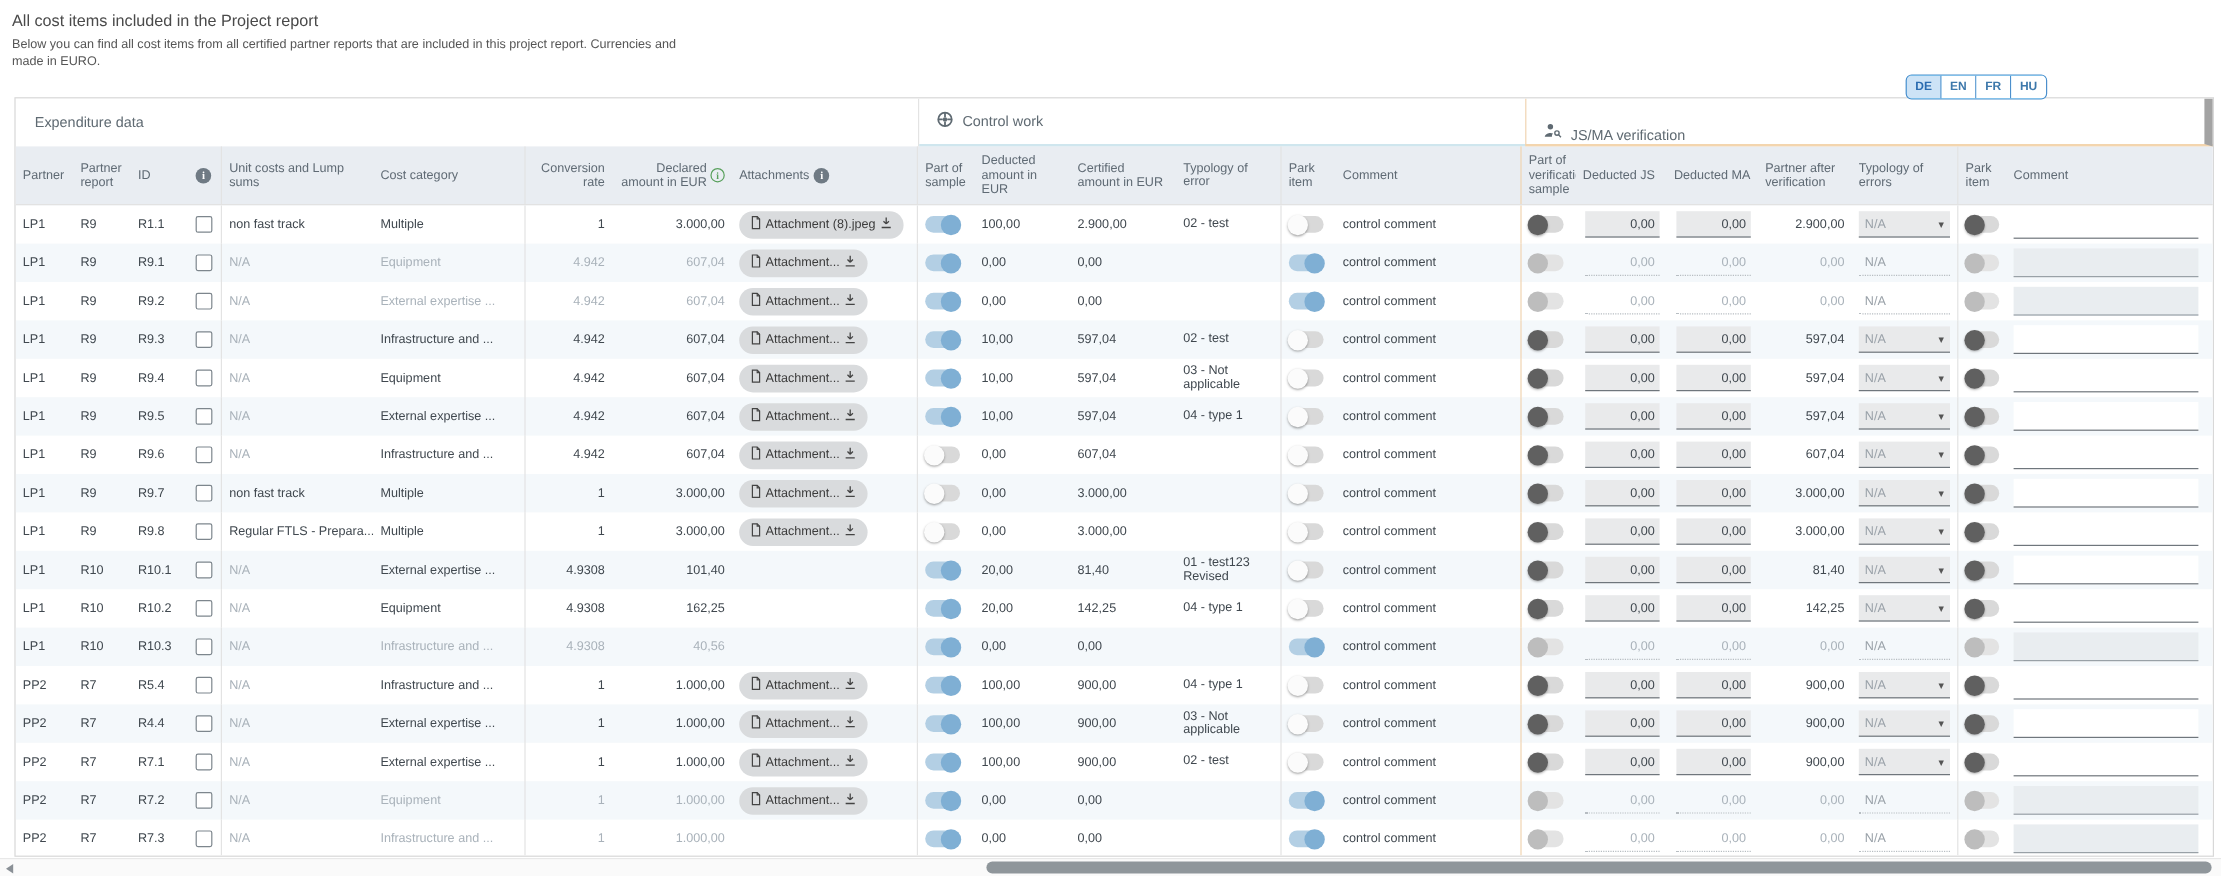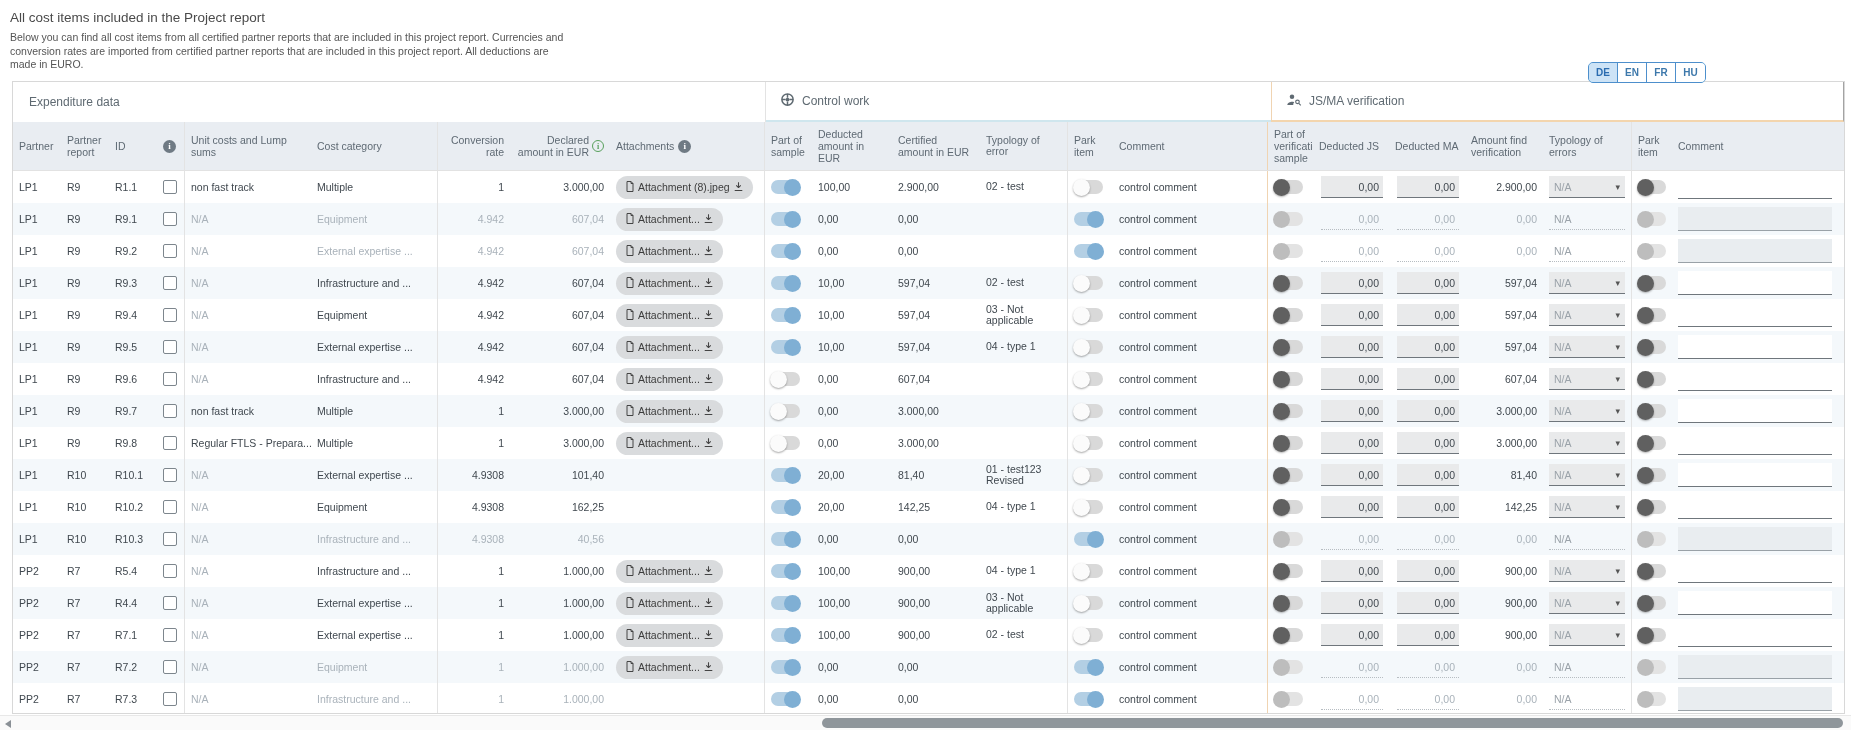--- a/index.html
+++ b/index.html
@@ -21,21 +21,21 @@
 
   
   .table-wrap { position:absolute; left:12px; top:81px; width:1833px; height:633px;
           border:1px solid #d8d8d8; background:#fff; overflow:hidden; }
 
   .sec-row { display:flex; height:40px; }
   .sec { flex-shrink:0; display:flex; align-items:center; font-size:12px; color:#5f6a72; }
   .sec-exp   { width:753px; padding-left:16px; border-right:1px solid #e3e3e3; }
   .sec-ctrl  { width:505px; padding-left:14px; gap:7px; border-bottom:2px solid #cfe6ee; }
   .sec-verif { width:573px; padding-left:14px; gap:7px; border-bottom:2px solid #f3d5ae;
-               border-left:1px solid #f0d4b2; border-right:1px solid #a3a3a3; }
+               border-left:1px solid #f0d4b2; border-right:7px solid #a3a3a3;align-items:flex-end; }
 
   
   .hrow { display:flex; height:49px; background:#e9edf2; font-size:10.5px; color:#5f6a74;
           line-height:12px; border-bottom:1px solid #e2e2e2; }
   .hcell { flex-shrink:0; display:flex; align-items:center; padding:3px 6px; overflow:hidden; }
   .rows { height:542px; overflow:hidden; }
   .row { display:flex; height:32px; font-size:10.5px; }
   .row:nth-child(even) { background:#f4f8fb; }
   .cell { flex-shrink:0; display:flex; align-items:center; padding:0 6px;
           overflow:hidden; white-space:nowrap; }
@@ -106,21 +106,20 @@
              background:#8f969b; border-radius:6px; cursor:pointer; }
 </style>
 </head>
 <body>
 
 <div class="page">
 
   <div class="page-title">All cost items included in the Project report</div>
   <div class="page-desc">
     <div>Below you can find all cost items from all certified partner reports that are included in this project report. Currencies and</div>
-    <div>conversion rates are imported from certified partner reports that are included in this project report. All deductions are</div>
     <div>made in EURO.</div>
   </div>
 
   <div class="lang">
     <div class="lang-btn selected">DE</div>
     <div class="lang-btn">EN</div>
     <div class="lang-btn">FR</div>
     <div class="lang-btn">HU</div>
   </div>
 
@@ -169,21 +168,21 @@
       </div>
       <div class="hcell c-sample">Part of sample</div>
       <div class="hcell c-ded">Deducted amount in EUR</div>
       <div class="hcell c-cert">Certified amount in EUR</div>
       <div class="hcell c-typ">Typology of error</div>
       <div class="hcell c-park">Park item</div>
       <div class="hcell c-comment">Comment</div>
       <div class="hcell c-vsample" style="white-space:normal">Part of verification sample</div>
       <div class="hcell c-djs" style="justify-content:flex-start">Deducted JS</div>
       <div class="hcell c-dma" style="justify-content:flex-start">Deducted MA</div>
-      <div class="hcell c-after">Amount find verification</div>
+      <div class="hcell c-after">Partner after verification</div>
       <div class="hcell c-vtyp">Typology of errors</div>
       <div class="hcell c-vpark">Park item</div>
       <div class="hcell c-vcomment">Comment</div>
     </div>
 
     <div class="rows">
         <div class="row">
         <div class="cell c-partner">LP1</div>
         <div class="cell c-report">R9</div>
         <div class="cell c-id">R1.1</div>

